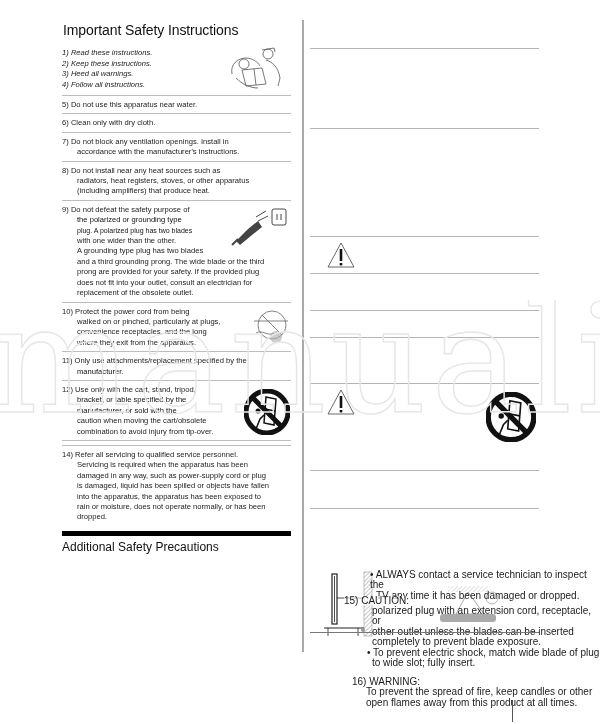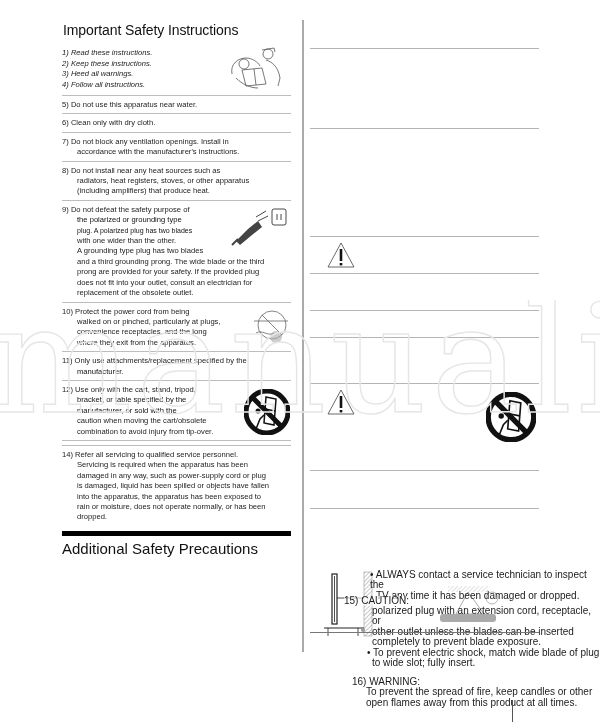--- a/index.html
+++ b/index.html
@@ -8,21 +8,21 @@
   .page { position:absolute; left:0; top:0; width:600px; height:724px; }
 
   
   .left { position:absolute; left:62px; top:22px; width:229px; }
   .title { font-size:14px; color:#111; margin:0 0 10px 1px; letter-spacing:-0.1px; }
   .item { font-size:7.6px; line-height:10.4px; color:#222; position:relative; }
   .item .sub { padding-left:15px; }
   .item b { font-weight:normal; color:#111; }
   .rule { height:0; border-top:1.5px solid #bdbdbd; margin:3px 0 4px 0; }
   .black-bar { height:5px; background:#000; margin-top:8px; }
-  .subtitle { font-size:15px; color:#111; margin-top:4px; }
+  .subtitle { font-size:12px; color:#111; margin-top:4px; }
 
   .intro-list { position:relative; height:44px; }
   .intro-list .item { line-height:10.6px;font-style:italic; }
 
   .ill { position:absolute; }
 
   
   .divider { position:absolute; left:302px; top:20px; width:1.5px; height:632px; background:#aaaaaa; }
 
   

